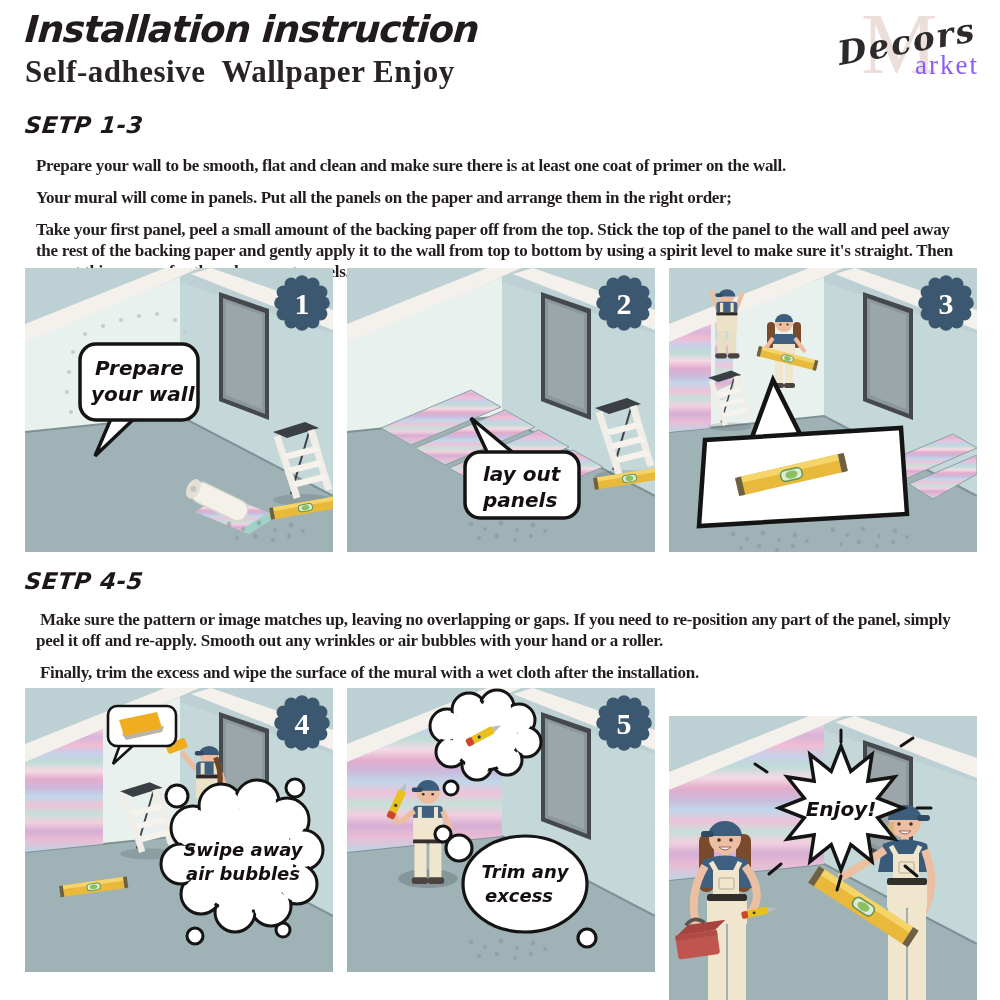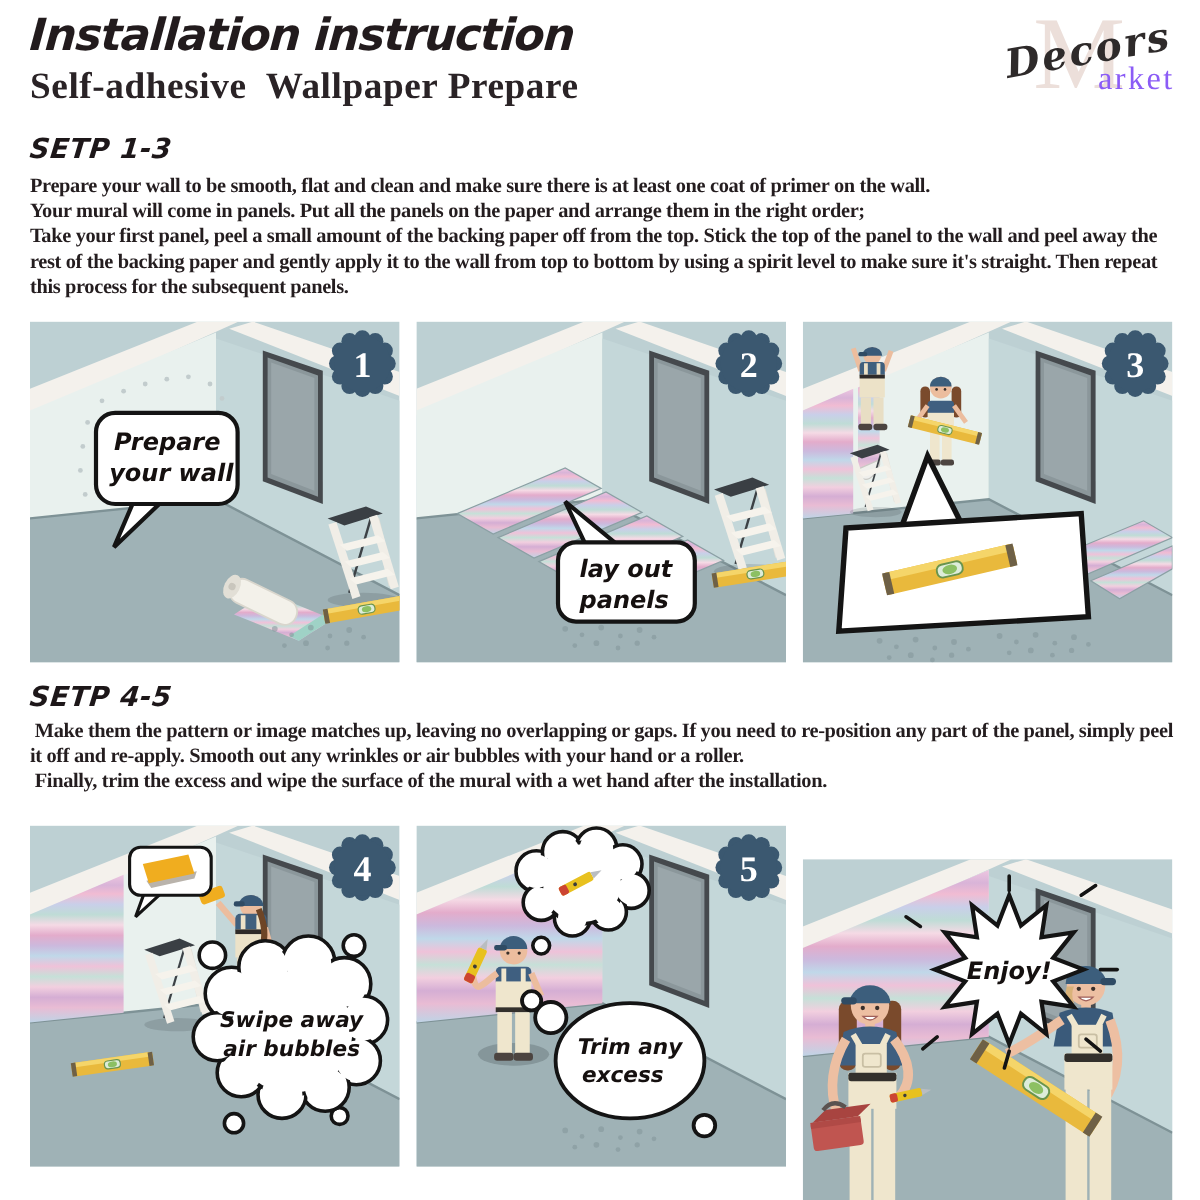--- a/index.html
+++ b/index.html
@@ -15,21 +15,21 @@
   .logo-script{position:absolute;left:2px;top:18px;font:italic 600 33px "DejaVu Serif",serif;
                color:#2e2a2a;transform:rotate(-10deg);letter-spacing:2px;}
   .logo-suffix{position:absolute;left:80px;top:46px;font:400 27px "Liberation Serif",serif;
                color:#8b5cf6;letter-spacing:2px;}
   
   .step-head{position:absolute;left:25px;font:italic 900 23px "DejaVu Sans",sans-serif;
              color:#1d1719;transform:skewX(-6deg);transform-origin:left;letter-spacing:.5px;}
   .head1{top:112px;} .head2{top:568px;}
   .copy{position:absolute;left:25px;width:960px;font:bold 17px "Liberation Serif",serif;
         line-height:21px;color:#241d1f;letter-spacing:-.3px;}
-  .copy p{margin:0;white-space:pre-wrap;}
+  .copy p{margin:11px;white-space:pre-wrap;}
   .copy1{top:144px;} .copy2{top:598px;}
   
   .panel{position:absolute;width:308px;}
   .p1{left:25px;top:268px;} .p2{left:347px;top:268px;} .p3{left:669px;top:268px;}
   .p4{left:25px;top:688px;} .p5{left:347px;top:688px;} .p6{left:669px;top:716px;}
   svg{display:block;}
   .bub{font:italic bold 20px "DejaVu Sans",sans-serif;fill:#15100f;}
   .bub-s{font:italic bold 18px "DejaVu Sans",sans-serif;fill:#15100f;}
   .badge-num{font:bold 30px "Liberation Serif",serif;fill:#ffffff;text-anchor:middle;}
 </style>
@@ -141,38 +141,38 @@
       <g id="knifeIcon">
         <rect x="0" y="0" width="30" height="8" rx="2" fill="#e8c11f"></rect>
         <rect x="0" y="0" width="7" height="8" rx="2" fill="#cc4432"></rect>
         <circle cx="14" cy="4" r="1.6" fill="#3a3a3a"></circle>
         <polygon points="30,1 39,4 30,7" fill="#b9bdc1"></polygon>
       </g>
     </defs>
   </svg>
 
   <div class="title">Installation instruction</div>
-  <div class="subtitle">Self-adhesive  Wallpaper Prepare</div>
+  <div class="subtitle">Self-adhesive  Wallpaper Enjoy</div>
   <div class="logo">
     <span class="logo-m">M</span>
     <span class="logo-script">Decors</span>
     <span class="logo-suffix">arket</span>
   </div>
 
   <div class="step-head head1">SETP 1-3</div>
   <div class="copy copy1">
     <p>Prepare your wall to be smooth, flat and clean and make sure there is at least one coat of primer on the wall.</p>
     <p>Your mural will come in panels. Put all the panels on the paper and arrange them in the right order;</p>
     <p>Take your first panel, peel a small amount of the backing paper off from the top. Stick the top of the panel to the wall and peel away the rest of the backing paper and gently apply it to the wall from top to bottom by using a spirit level to make sure it's straight. Then repeat this process for the subsequent panels.</p>
   </div>
 
   <div class="step-head head2">SETP 4-5</div>
   <div class="copy copy2">
-    <p> Make them the pattern or image matches up, leaving no overlapping or gaps. If you need to re-position any part of the panel, simply peel it off and re-apply. Smooth out any wrinkles or air bubbles with your hand or a roller.</p>
-    <p> Finally, trim the excess and wipe the surface of the mural with a wet hand after the installation.</p>
+    <p> Make sure the pattern or image matches up, leaving no overlapping or gaps. If you need to re-position any part of the panel, simply peel it off and re-apply. Smooth out any wrinkles or air bubbles with your hand or a roller.</p>
+    <p> Finally, trim the excess and wipe the surface of the mural with a wet cloth after the installation.</p>
   </div>
 
   <div class="panel p1">
     <svg viewBox="0 0 308 284" width="308" height="284">
       <use href="#roomBase"></use>
       <g fill="#c2cccd">
         <circle cx="60" cy="66" r="2"></circle>
           <circle cx="78" cy="58" r="2"></circle>
           <circle cx="96" cy="52" r="2"></circle>
         <circle cx="114" cy="48" r="2"></circle>

